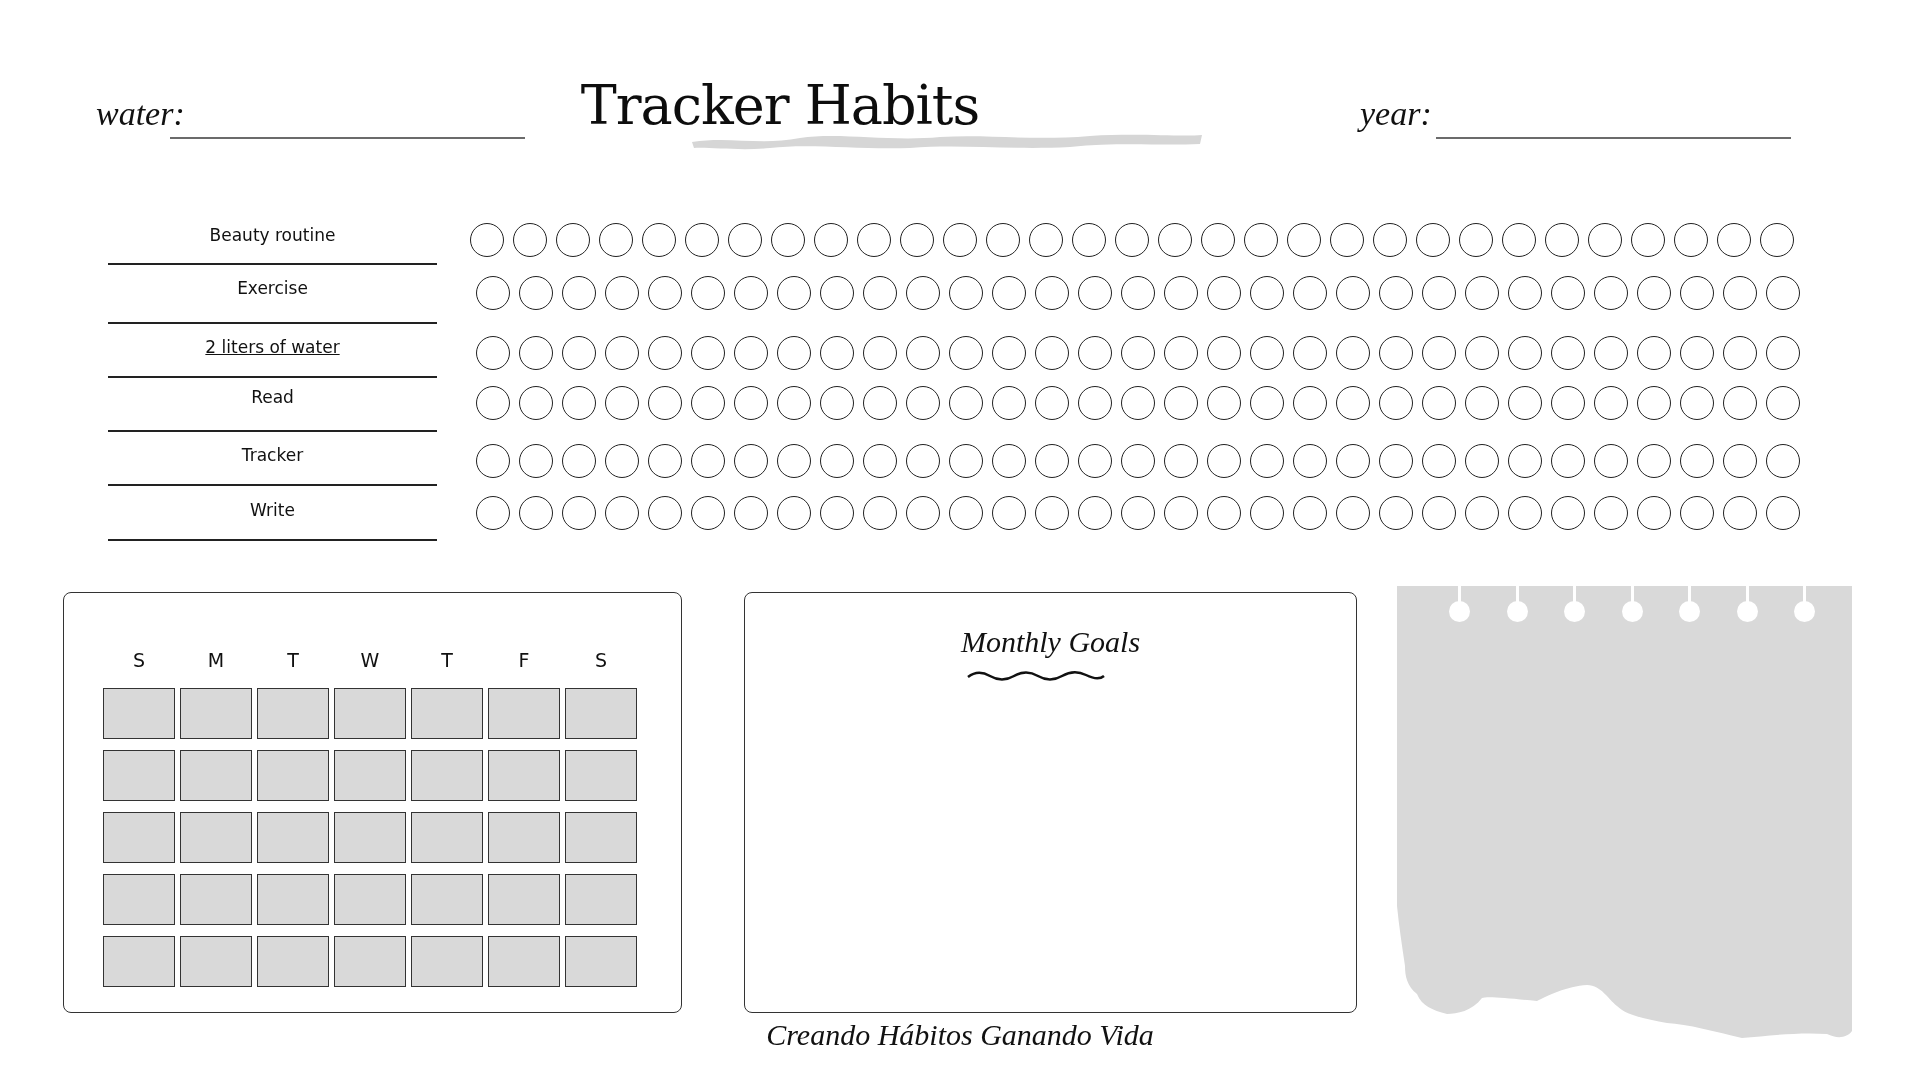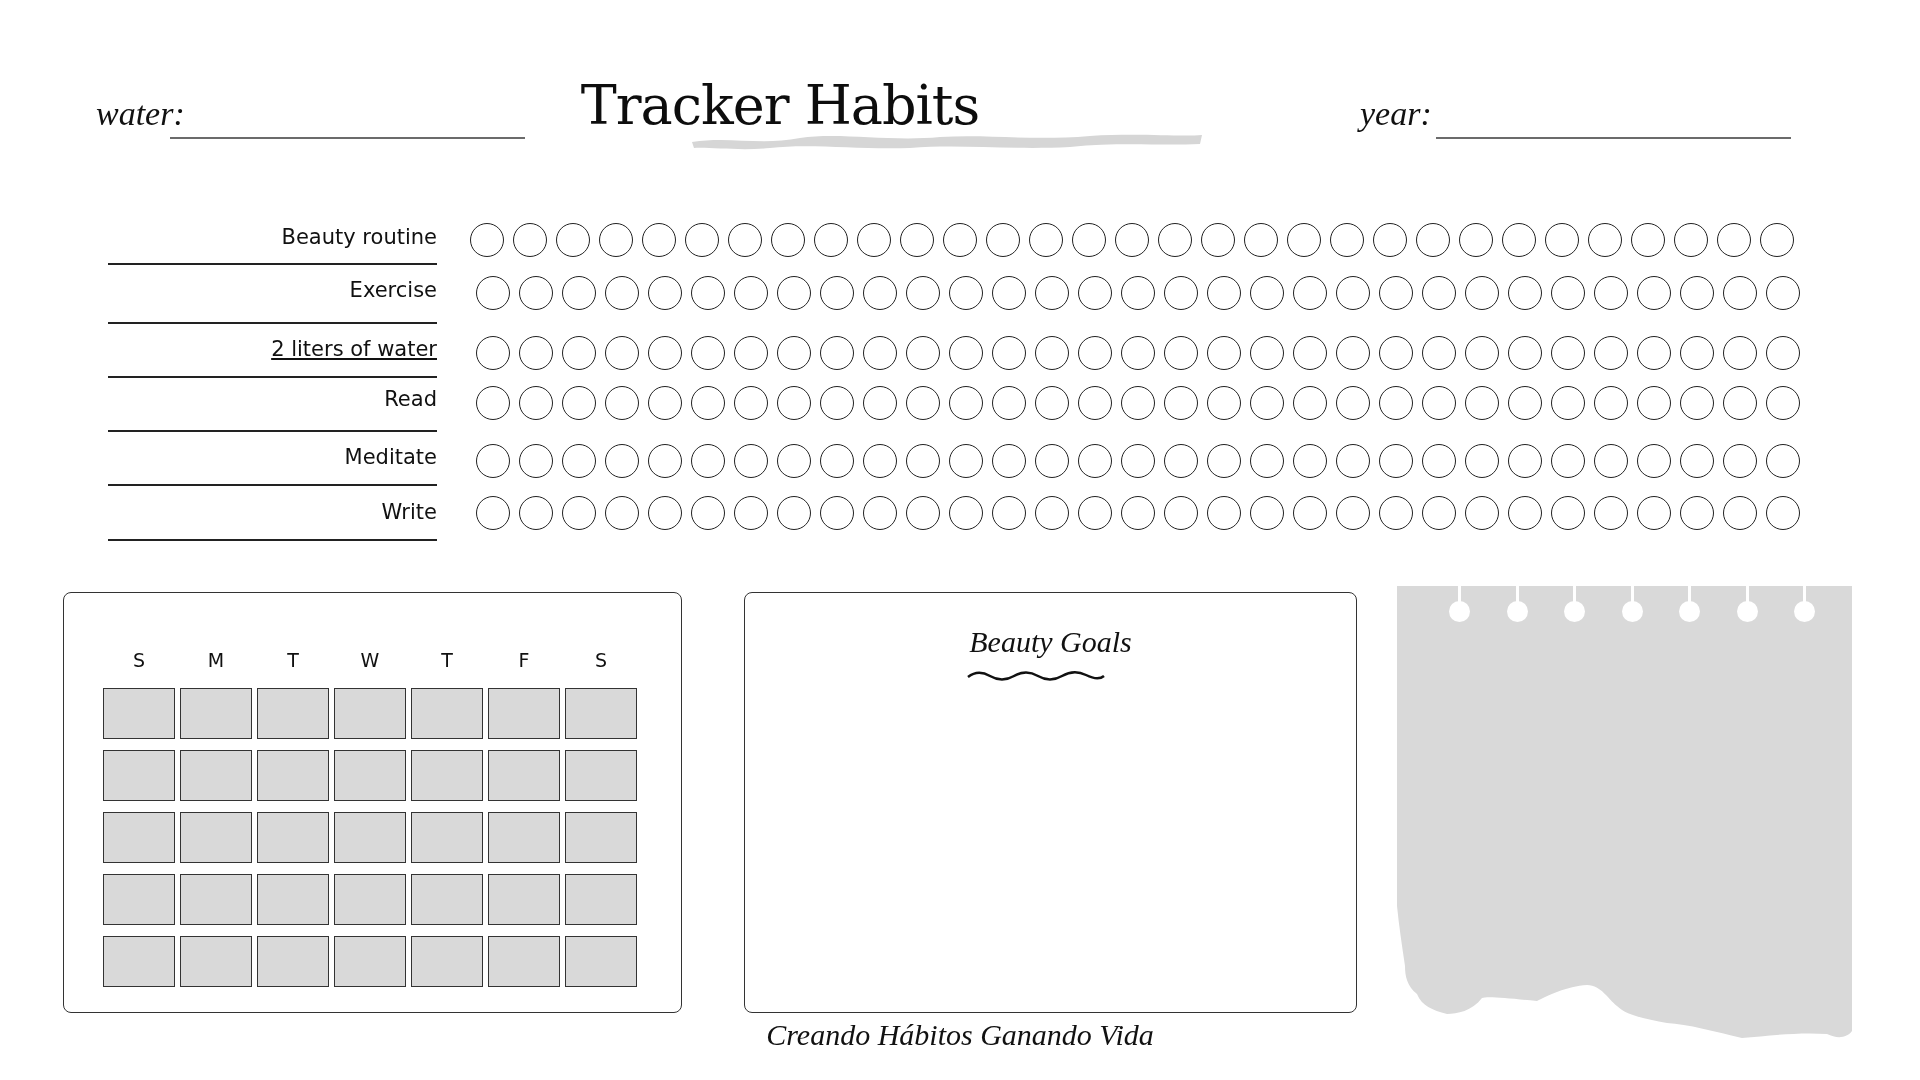--- a/index.html
+++ b/index.html
@@ -3,21 +3,21 @@
 <meta charset="utf-8">
 <style>
   *{box-sizing:border-box;margin:0;padding:0}
   html,body{width:1920px;height:1080px;background:#ffffff;overflow:hidden}
   body{position:relative;font-family:"Liberation Sans",sans-serif;color:#111}
   .abs{position:absolute}
   .serif-i{font-family:"Liberation Serif",serif;font-style:italic}
   .field-label{font-size:34px;color:#111}
   .field-line{height:2px;background:#6b6b6b}
   .title{font-family:"DejaVu Serif",serif;font-size:54px;letter-spacing:-1px;color:#0d0d0d;white-space:nowrap}
-  .habit-label{position:absolute;left:108px;width:329px;text-align:right;font-family:"DejaVu Sans",sans-serif;font-size:21px;color:#111}
+  .habit-label{position:absolute;left:108px;width:329px;text-align:center;font-family:"DejaVu Sans",sans-serif;font-size:17px;color:#111}
   .habit-line{position:absolute;left:108px;width:329px;height:1.5px;background:#222}
   .circle-row{position:absolute;display:flex;gap:9px}
   .circle{width:34px;height:34px;border:1.5px solid #222;border-radius:50%;background:#fff;cursor:pointer}
   .box{position:absolute;border:1.5px solid #333;border-radius:8px;background:#fff}
   .dow{position:absolute;top:56px;width:72px;text-align:center;font-family:"DejaVu Sans",sans-serif;font-size:19px;color:#111}
   .cal-grid{position:absolute;left:39px;top:95px;display:grid;grid-template-columns:repeat(7,72px);grid-template-rows:repeat(5,51px);column-gap:5px;row-gap:11px}
   .cal-cell{background:#d9d9d9;border:1.5px solid #333;cursor:pointer}
   .goals-title{position:absolute;left:0;right:0;top:32px;text-align:center;font-size:30px}
   .notes-title{position:absolute;left:0;width:455px;top:60px;text-align:center;font-size:34px}
   .footer{position:absolute;left:0;width:1920px;top:1018px;text-align:center;font-size:30px}
@@ -170,21 +170,21 @@
       <div class="circle"></div>
       <div class="circle"></div>
       <div class="circle"></div>
       <div class="circle"></div>
       <div class="circle"></div>
       <div class="circle"></div>
       <div class="circle"></div>
       <div class="circle"></div>
       <div class="circle"></div>
     </div>
-    <div class="habit-label" style="top: 445px;">Meditate</div>
+    <div class="habit-label" style="top: 445px;">Tracker</div>
     <div class="habit-line" style="top: 484px;"></div>
     <div class="circle-row" style="top: 444px; left: 476px;">
       <div class="circle"></div>
       <div class="circle"></div>
       <div class="circle"></div>
       <div class="circle"></div>
       <div class="circle"></div>
       <div class="circle"></div>
       <div class="circle"></div>
       <div class="circle"></div>
@@ -292,21 +292,21 @@
       <div class="cal-cell"></div>
       <div class="cal-cell"></div>
       <div class="cal-cell"></div>
       <div class="cal-cell"></div>
       <div class="cal-cell"></div>
       <div class="cal-cell"></div>
     </div>
 </div>
 
 <div class="box" style="left:744px;top:592px;width:613px;height:421px;">
-  <div class="goals-title serif-i">Beauty Goals</div>
+  <div class="goals-title serif-i">Monthly Goals</div>
   <svg class="abs" style="left:221px;top:74px" width="140" height="16" viewBox="0 0 140 16">
     <path d="M2 10 Q12 2 24 9 T48 9 T72 9 T96 9 T120 8 T138 9" fill="none" stroke="#111" stroke-width="2.5"></path>
   </svg>
 </div>
 
 <div class="abs" style="left:1397px;top:586px;width:456px;height:455px;">
   <svg class="abs" style="left:0;top:0" width="456" height="455" viewBox="0 0 456 455">
     <path d="M0 0 H455 V445 C450 452 440 453 430 448 C400 446 370 450 345 452 C320 446 290 438 270 437 C250 433 230 430 220 420 C210 412 205 400 190 399 C170 400 150 410 140 415 C110 412 90 410 85 412 C75 425 60 428 50 428 C35 424 25 420 20 408 C10 400 8 390 8 380 C5 360 2 340 0 320 Z" fill="#d9d9d9"></path>
   </svg>
   <div id="rings">

